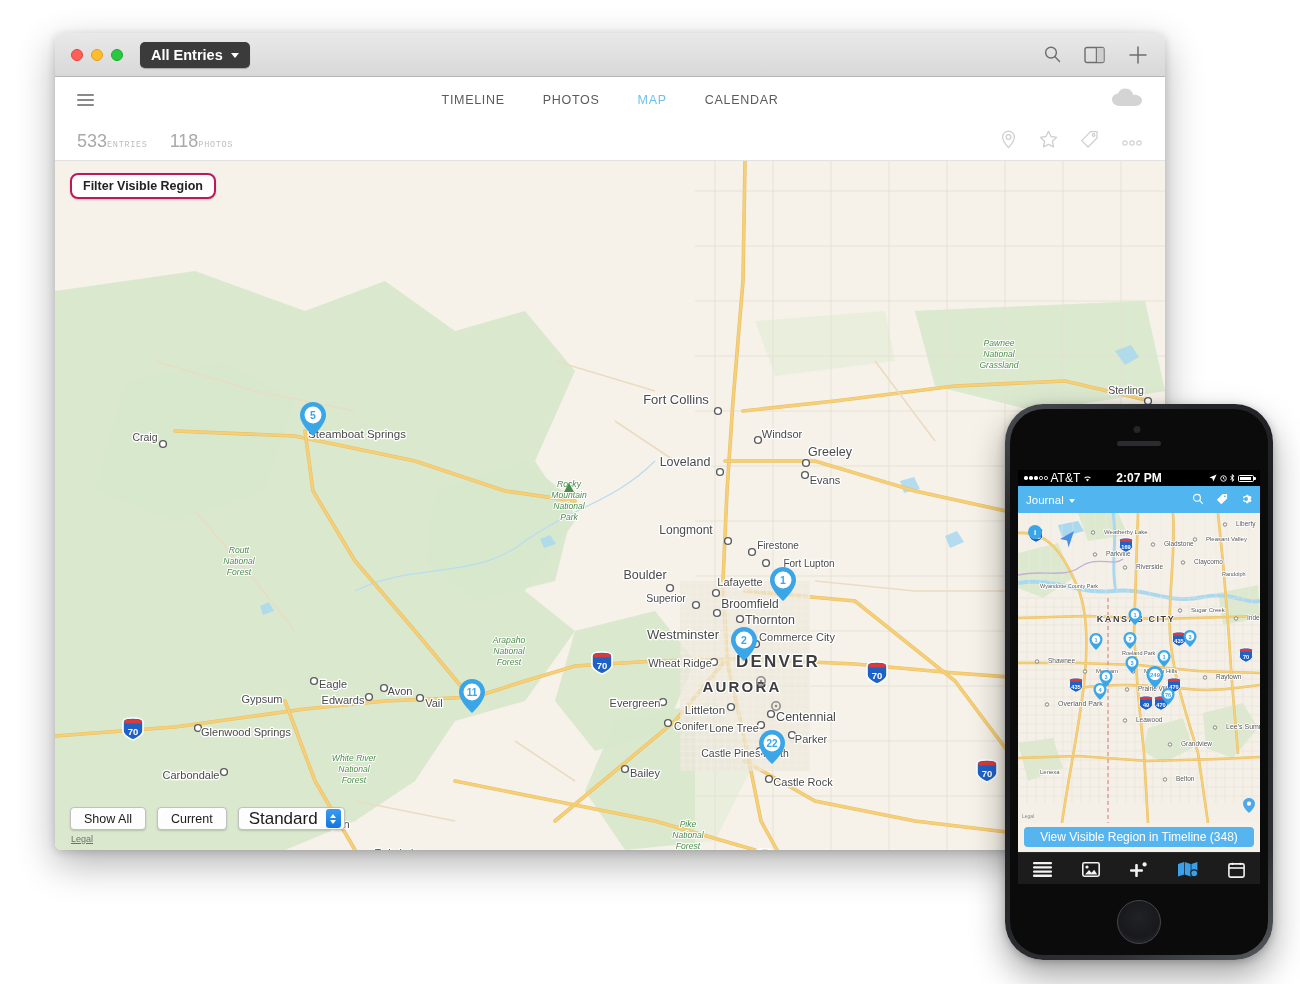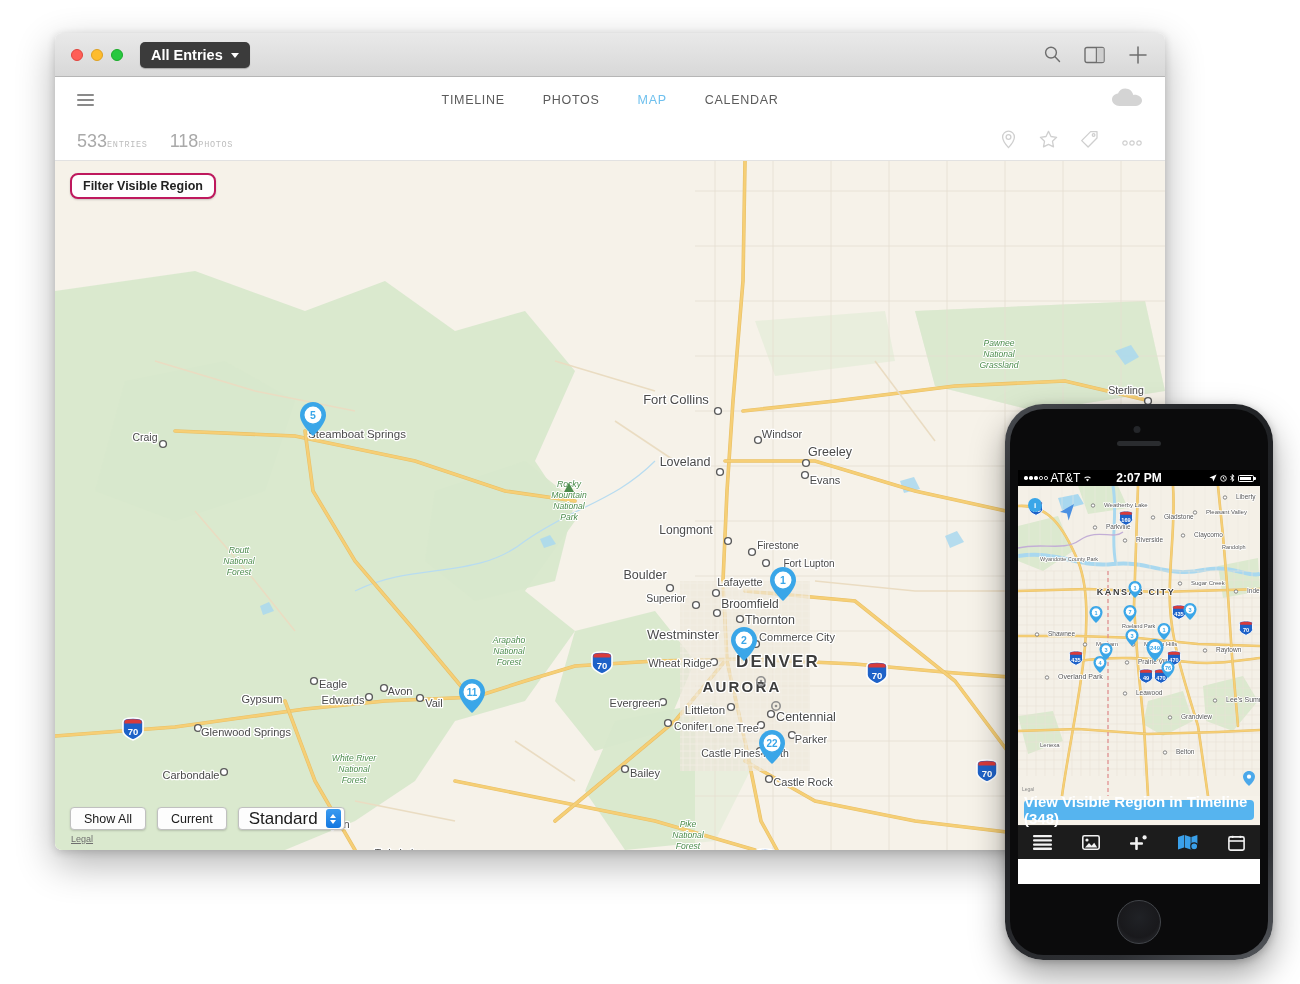--- a/index.html
+++ b/index.html
@@ -187,21 +187,21 @@
   }
   .ios-nav .jtitle { font-size:11.5px; display:flex; align-items:center; gap:5px; }
   .jcaret { width:0;height:0;border-left:3.5px solid transparent;border-right:3.5px solid transparent;border-top:4px solid #fff;display:block;margin-top:2px; }
   .ios-nav-right { margin-left:auto; display:flex; align-items:center; gap:12px; }
 
   .phone-map { position:relative; height:310px; overflow:hidden; background:#f4f0e7; }
   .phone-cta-wrap { background:#f6f2e9; padding:4px 6px 5px; }
   .phone-cta {
     background:#56b4ef; color:#fff; border-radius:4px; height:20px;
     display:flex; align-items:center; justify-content:center;
-    font-size:15px; cursor:pointer;font-weight:bold;
+    font-size:12px; cursor:pointer;
   }
   .ios-tabbar {
     height:34px; background:#1c1c1c; display:flex; align-items:center;
     justify-content:space-around; border-top:1px solid #2a2a2a;
   }
   .ios-tab { color:#f2f2f2; display:flex; align-items:center; justify-content:center; cursor:pointer; }
   .ios-tab.sel { color:#3aa0ea; }
   .loc-btn {
     position:absolute; right:5px; bottom:6px; color:#4ba8ea; z-index:9;
   }
@@ -652,20 +652,45 @@
           <svg width="5" height="8" viewBox="0 0 5 8" fill="none" stroke="#fff" stroke-width="0.9">
               <path d="M.6 2.1L4 5.9 2.3 7.4V.6L4 2.1.6 5.9"></path>
             </svg>
         </span>
         <span class="batt">
             <i></i>
           </span>
       </span>
     </div>
 
+    <div class="ios-nav">
+      <span class="jtitle">
+        <span>Journal</span>
+        <span class="jcaret"></span>
+      </span>
+      <span class="ios-nav-right">
+        <span>
+          <svg width="12" height="12" viewBox="0 0 14 14" fill="none" stroke="#fff" stroke-width="1.3">
+            <circle cx="5.8" cy="5.6" r="4"></circle>
+              <line x1="8.8" y1="8.7" x2="12.3" y2="12.4" stroke-linecap="round"></line>
+          </svg>
+        </span>
+        <span>
+          <svg width="12" height="12" viewBox="0 0 14 14" fill="#fff">
+            <path d="M7.8 1.2H13v5.2L6.2 13 1 7.8z"></path>
+              <circle cx="10.3" cy="3.8" r="1" fill="#51b6f0"></circle>
+          </svg>
+        </span>
+        <span>
+          <svg width="12" height="12" viewBox="0 0 14 14" fill="#fff">
+            <path d="M7 4.6A2.4 2.4 0 107 9.4 2.4 2.4 0 007 4.6zm5.4 3.1l1.1.9-1.1 1.9-1.4-.4a4.8 4.8 0 01-1.1.6L9.6 12H7.4l-.3-1.3a4.8 4.8 0 01-1.1-.6l-1.4.4L3.5 8.6l1.1-.9a5 5 0 010-1.4l-1.1-.9 1.1-1.9 1.4.4a4.8 4.8 0 011.1-.6L7.4 2h2.2l.3 1.3c.4.1.8.3 1.1.6l1.4-.4 1.1 1.9-1.1.9a5 5 0 010 1.4z"></path>
+          </svg>
+        </span>
+      </span>
+    </div>
 
     <div class="phone-map">
       <svg id="phonemap" width="242" height="310" viewBox="0 0 242 310">
           <rect x="0" y="0" width="242" height="310" fill="#f4f0e7"></rect>
           <path d="M0,40 L40,30 L55,65 L25,85 L0,75 Z" fill="#dce9cf"></path>
           <path d="M185,200 L225,190 L240,215 L215,245 L188,235 Z" fill="#dce9cf"></path>
           <path d="M130,215 L165,205 L175,235 L145,250 L125,238 Z" fill="#dce9cf"></path>
           <path d="M0,230 L35,225 L45,255 L10,268 Z" fill="#dce9cf"></path>
           <path d="M200,80 L240,72 L242,105 L205,112 Z" fill="#dce9cf"></path>
           <path d="M60,0 L100,0 L110,22 L70,28 Z" fill="#dce9cf"></path>

